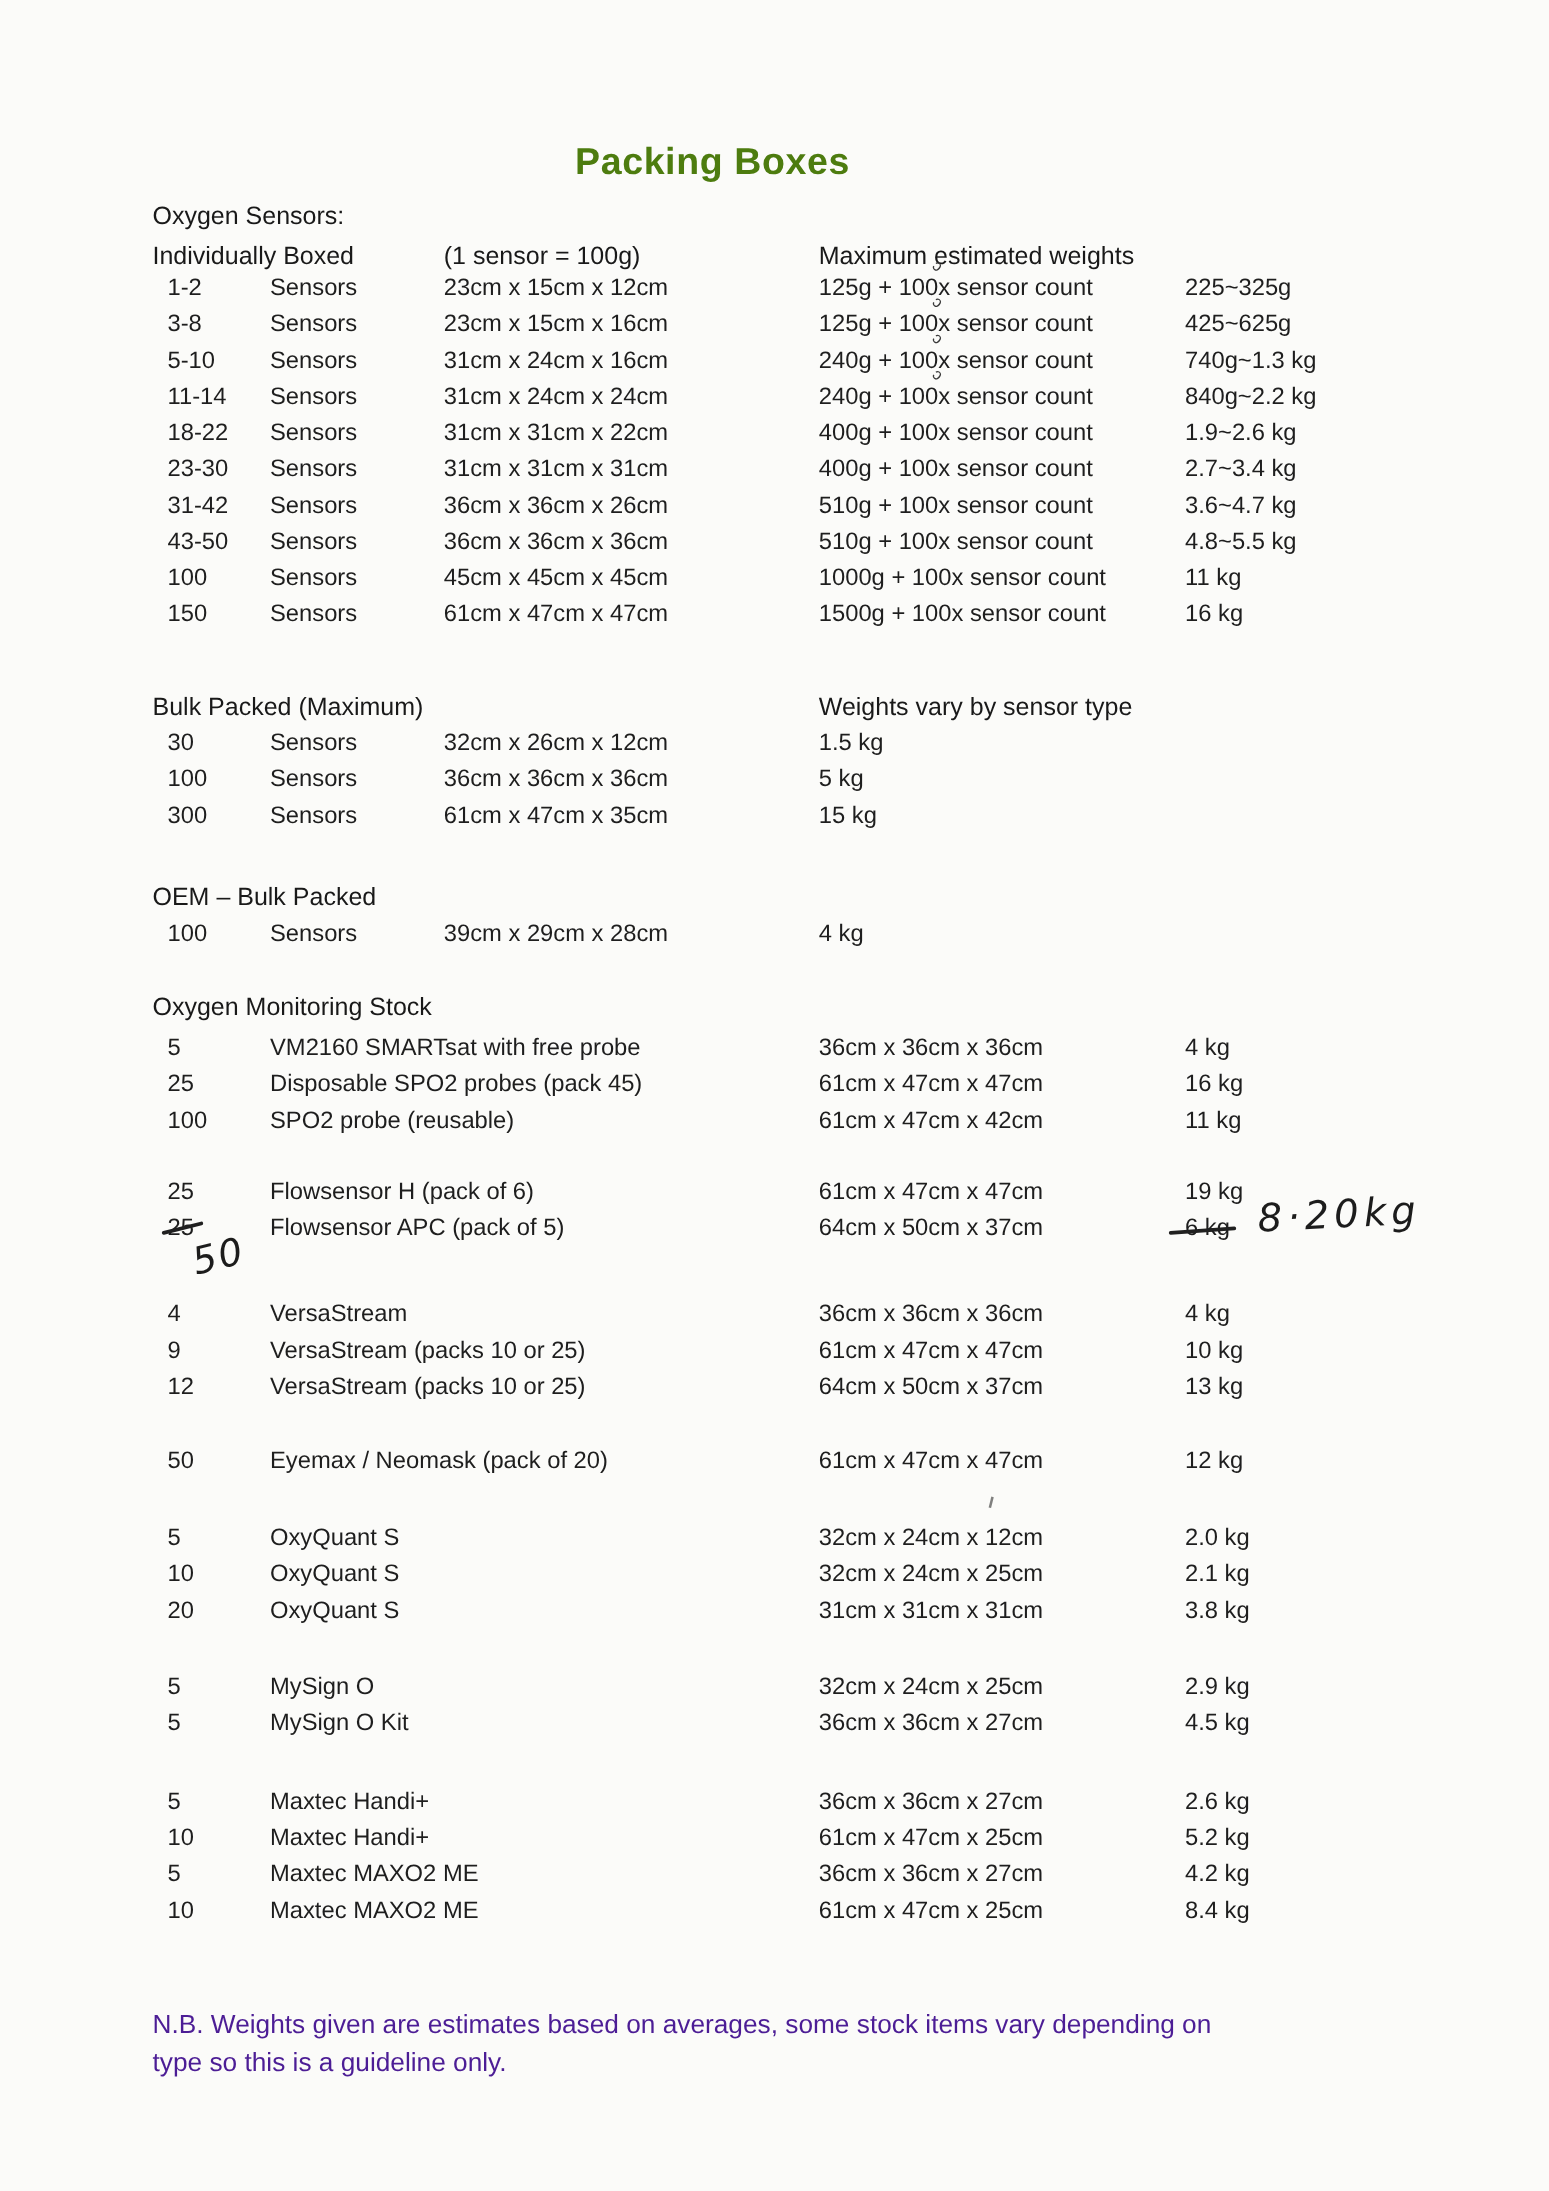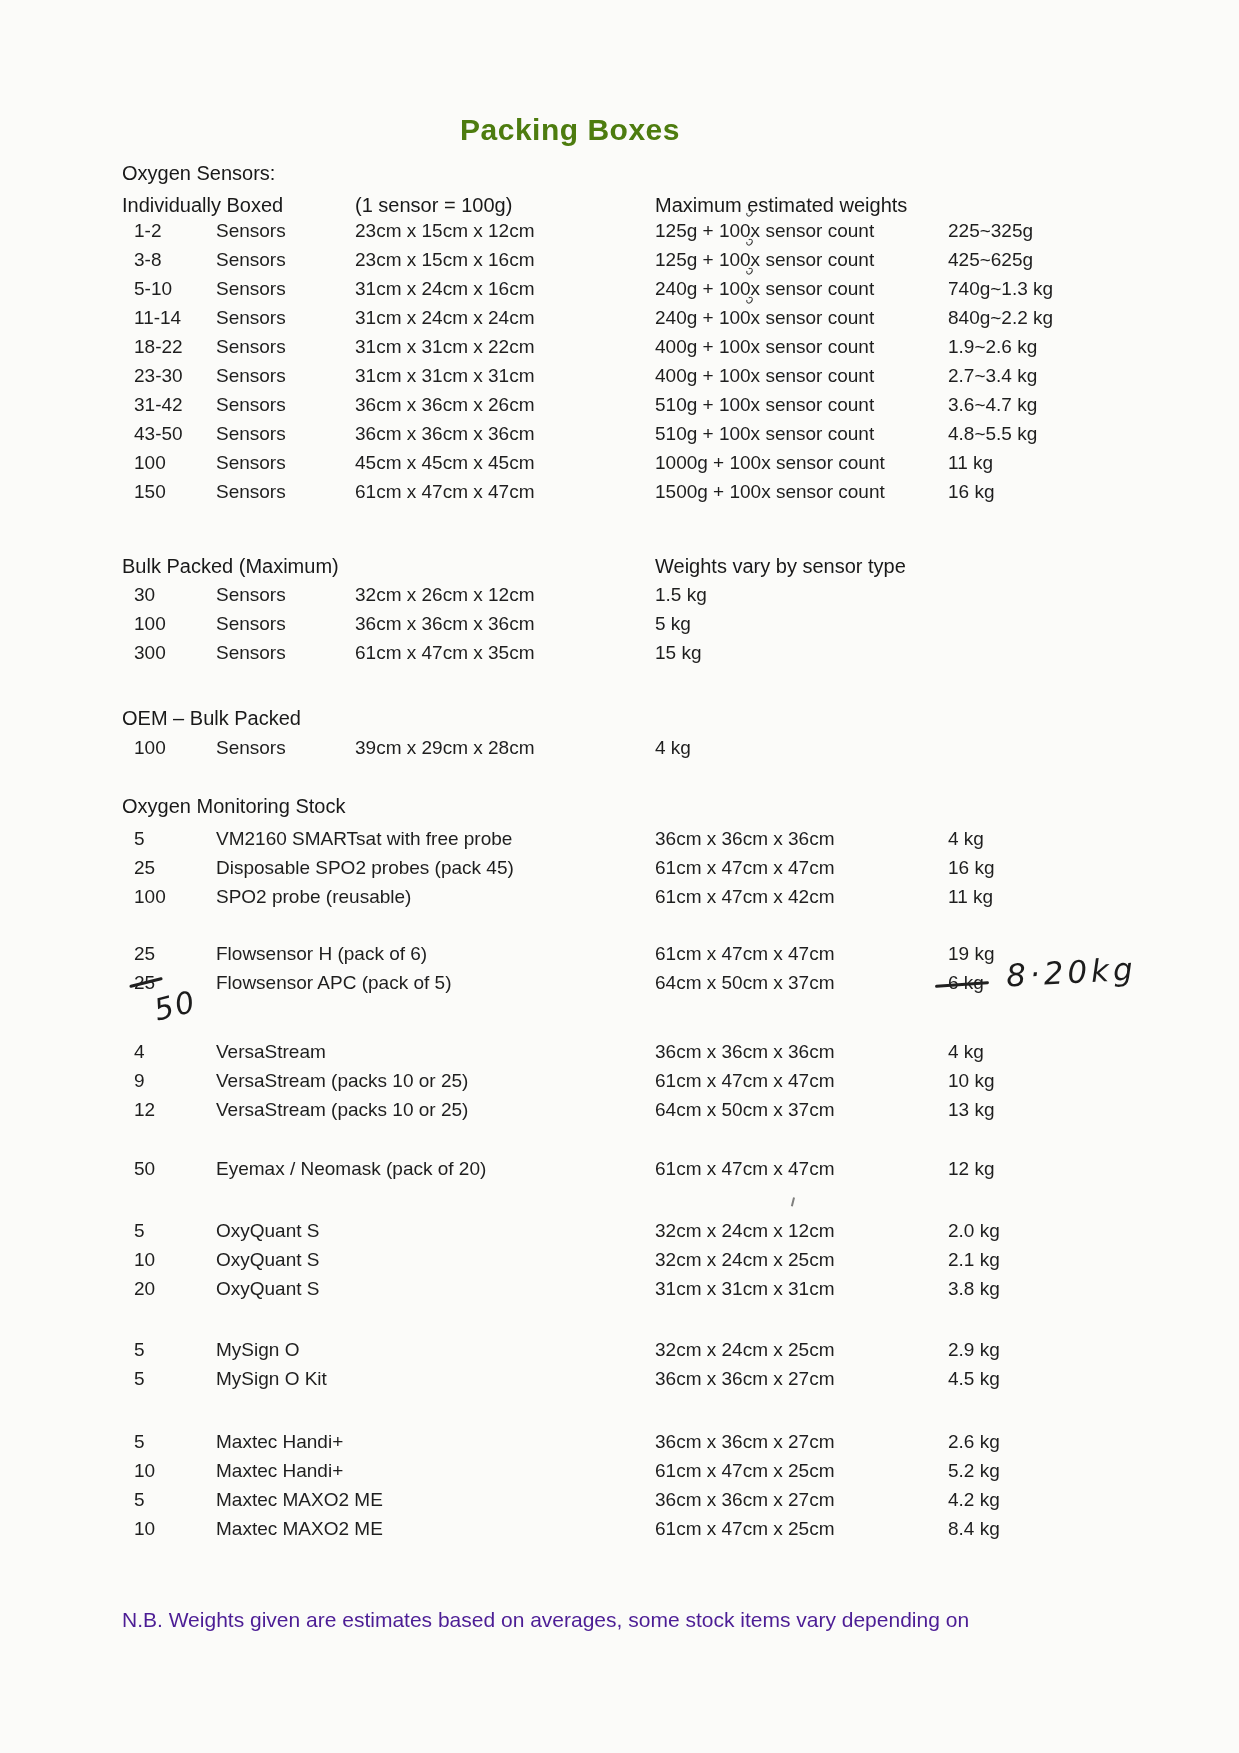--- a/index.html
+++ b/index.html
@@ -303,15 +303,16 @@
       </div>
     </div>
 
   <span class="hand hand-qty">50</span>
   <span class="hand hand-weight">8·20kg</span>
 
   <span class="speck"></span>
 
   <div class="note">
     <div>N.B. Weights given are estimates based on averages, some stock items vary depending on</div>
+    <div>type so this is a guideline only.</div>
   </div>
 
 </div>
 
 </body></html>

